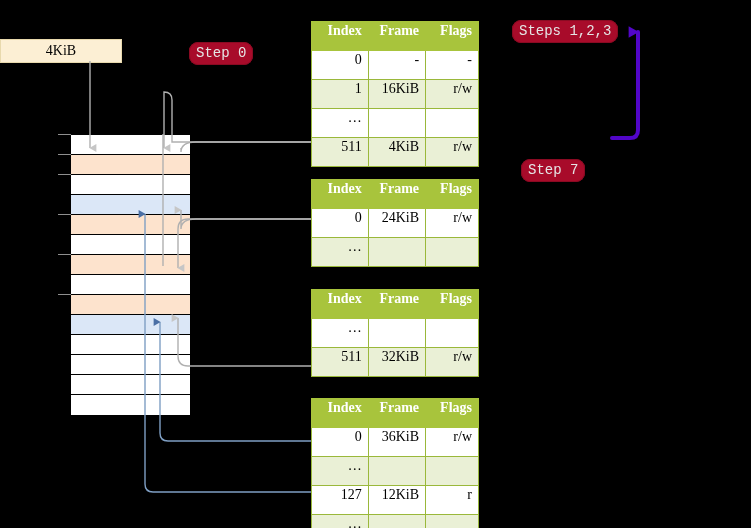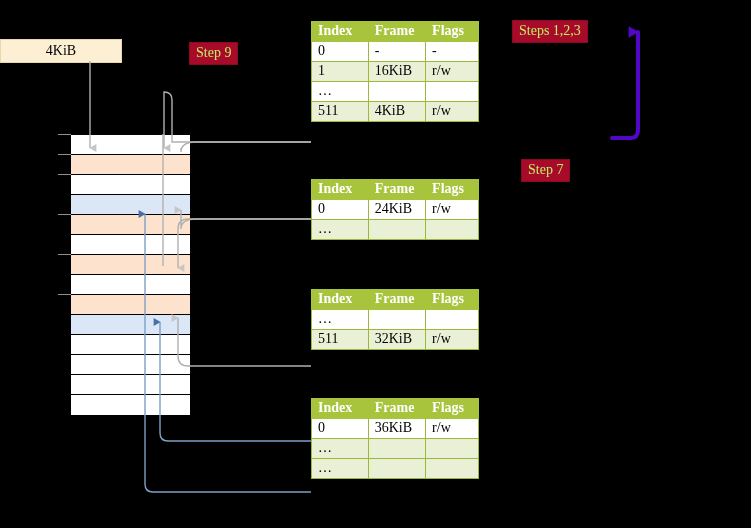--- a/index.html
+++ b/index.html
@@ -9,24 +9,24 @@
     color:#000;
   }
   .stage{position:absolute;left:0;top:0;width:751px;height:528px;}
 
   
   .badge{
     position:absolute;
     font-size:14px;
     line-height:1;
     padding:4px 7px 5px 7px;
-    color:#bef264;
+    color:#e5e5e5;
     white-space:nowrap;
-    border-radius:0;
-    font-family:Liberation Serif, serif;
+    border-radius:9px;
+    font-family:Liberation Mono, monospace;
   }
   .badge.red{background:#a80b2a;box-shadow:0 0 0 1px #8a0a22 inset;}
   .badge.purple{background:#6a0dd8;box-shadow:0 0 0 1px #5a0bc0 inset;}
 
   
   .memlabel{
     position:absolute;
     background:#fcefd4;
     border:1px solid #e8d9ad;
     text-align:center;
@@ -48,24 +48,24 @@
   
   .ptable{
     position:absolute;
     border-collapse:collapse;
     font-size:14px;
     background:#ffffff;
     box-shadow:2px 2px 0 rgba(0,0,0,0.45);
   }
   .ptable td,.ptable th{
     border:1px solid #9ab83a;
-    padding:2px 6px 3px 6px;
+    padding:2px 6px 12px 6px;
     height:20px;
     box-sizing:border-box;
-    text-align:left;
+    text-align:right;
     font-weight:normal;
     color:#000;
     vertical-align:middle;
     line-height:1;
   }
   .ptable thead th{
     background:#a8c43c;
     color:#ffffff;
     font-weight:bold;
     border:1px solid #a8c43c;
@@ -81,21 +81,21 @@
   
   svg.overlay{position:absolute;left:0;top:0;width:751px;height:528px;pointer-events:none;}
 </style>
 </head>
 <body>
 
 <div class="stage">
 
   <div class="memlabel" style="left:0px;top:39px;width:120px;height:22px;">4KiB</div>
 
-  <div class="badge red" style="left:189px;top:42px;">Step 9</div>
+  <div class="badge red" style="left:189px;top:42px;">Step 0</div>
 
   <div class="badge red" style="left:512px;top:20px;">Steps 1,2,3</div>
 
 
   <div class="badge red" style="left:521px;top:159px;">Step 7</div>
 
   <div class="memgrid" id="memgrid" style="left:70px;top:134px;width:121px;height:282px;">
       <div class="memrow white" style="height: 20px;"></div>
       <div class="memrow orange" style="height: 20px;"></div>
       <div class="memrow white" style="height: 20px;"></div>
@@ -207,20 +207,25 @@
         <tr class="plain">
           <td class="c-index">0</td>
           <td class="c-frame">36KiB</td>
           <td class="c-flags">r/w</td>
         </tr>
         <tr class="alt">
           <td class="c-index">…</td>
           <td class="c-frame"></td>
           <td class="c-flags"></td>
         </tr>
+        <tr class="plain">
+          <td class="c-index">127</td>
+          <td class="c-frame">12KiB</td>
+          <td class="c-flags">r</td>
+        </tr>
         <tr class="alt">
           <td class="c-index">…</td>
           <td class="c-frame"></td>
           <td class="c-flags"></td>
         </tr>
       </tbody>
     </table>
 
   <svg class="overlay" viewBox="0 0 751 528">
     <defs>

